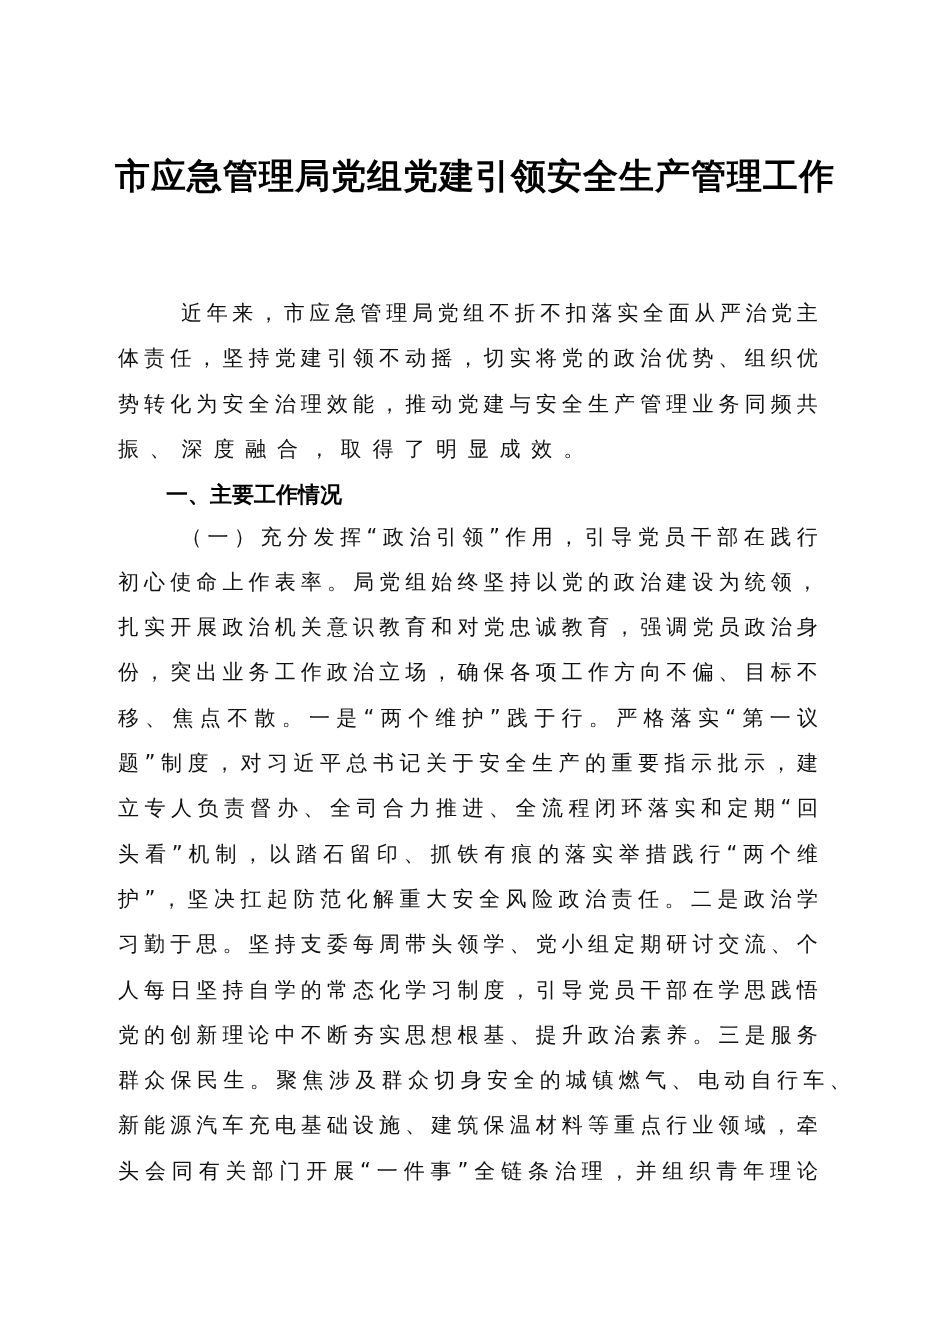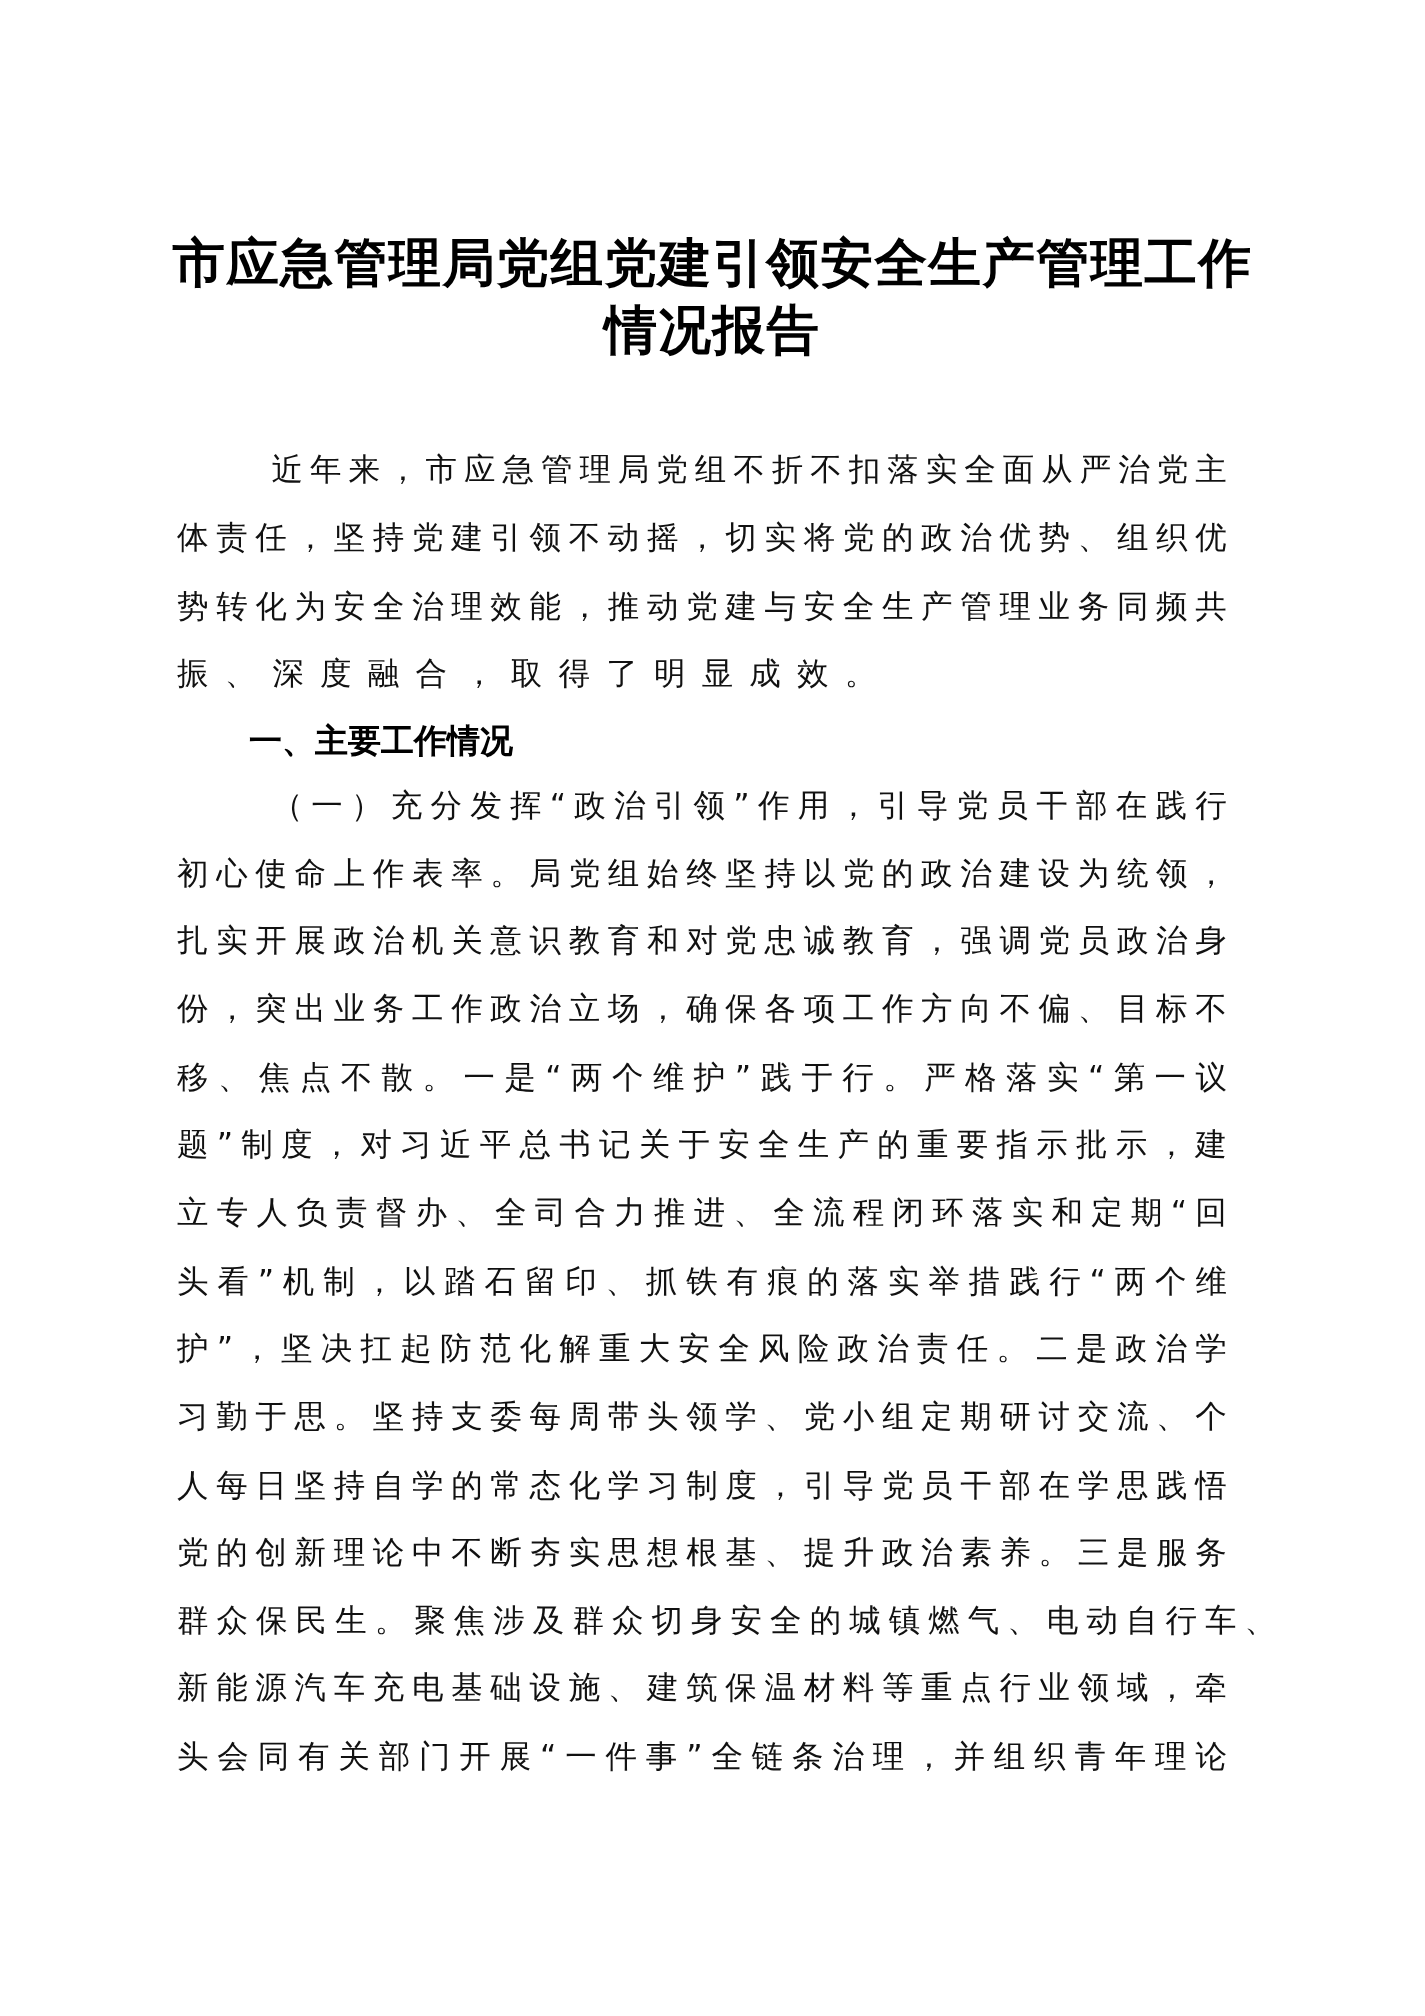--- a/index.html
+++ b/index.html
@@ -30,21 +30,20 @@
       position: absolute; left: 166px; height: 46px;
       font-family: "DejaVu Sans", "Liberation Sans", sans-serif;
       font-weight: bold; font-size: 22px; line-height: 46px; color: #000; text-align: center;
     }
   </style>
 </head>
 <body>
 
 <div class="page">
   <div class="title-line l1">市应急管理局党组党建引领安全生产管理工作</div>
-  <div class="title-line l2">情况报告</div>
 
   <div id="body-lines">
       <div class="line indent" style="top: 274px;">
         <span class="ch">近</span>
         <span class="ch">年</span>
         <span class="ch">来</span>
         <span class="ch">，</span>
         <span class="ch">市</span>
         <span class="ch">应</span>
         <span class="ch">急</span>

